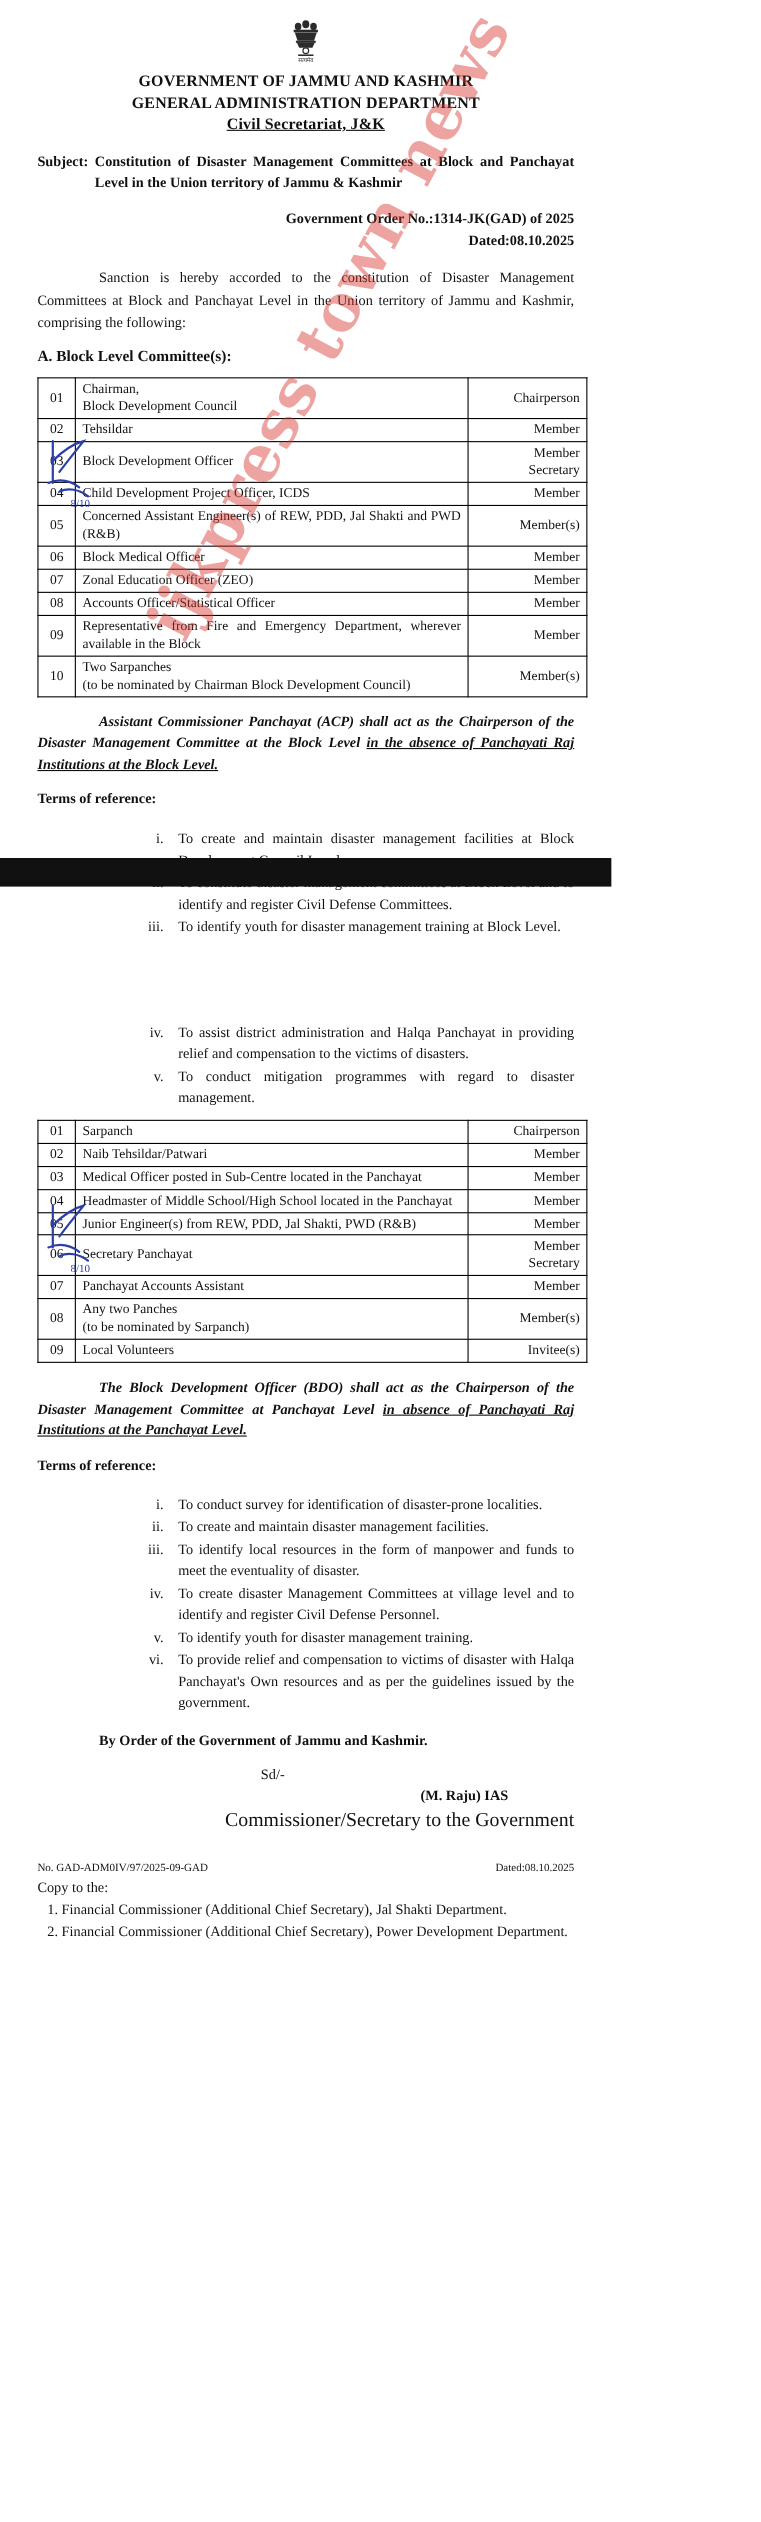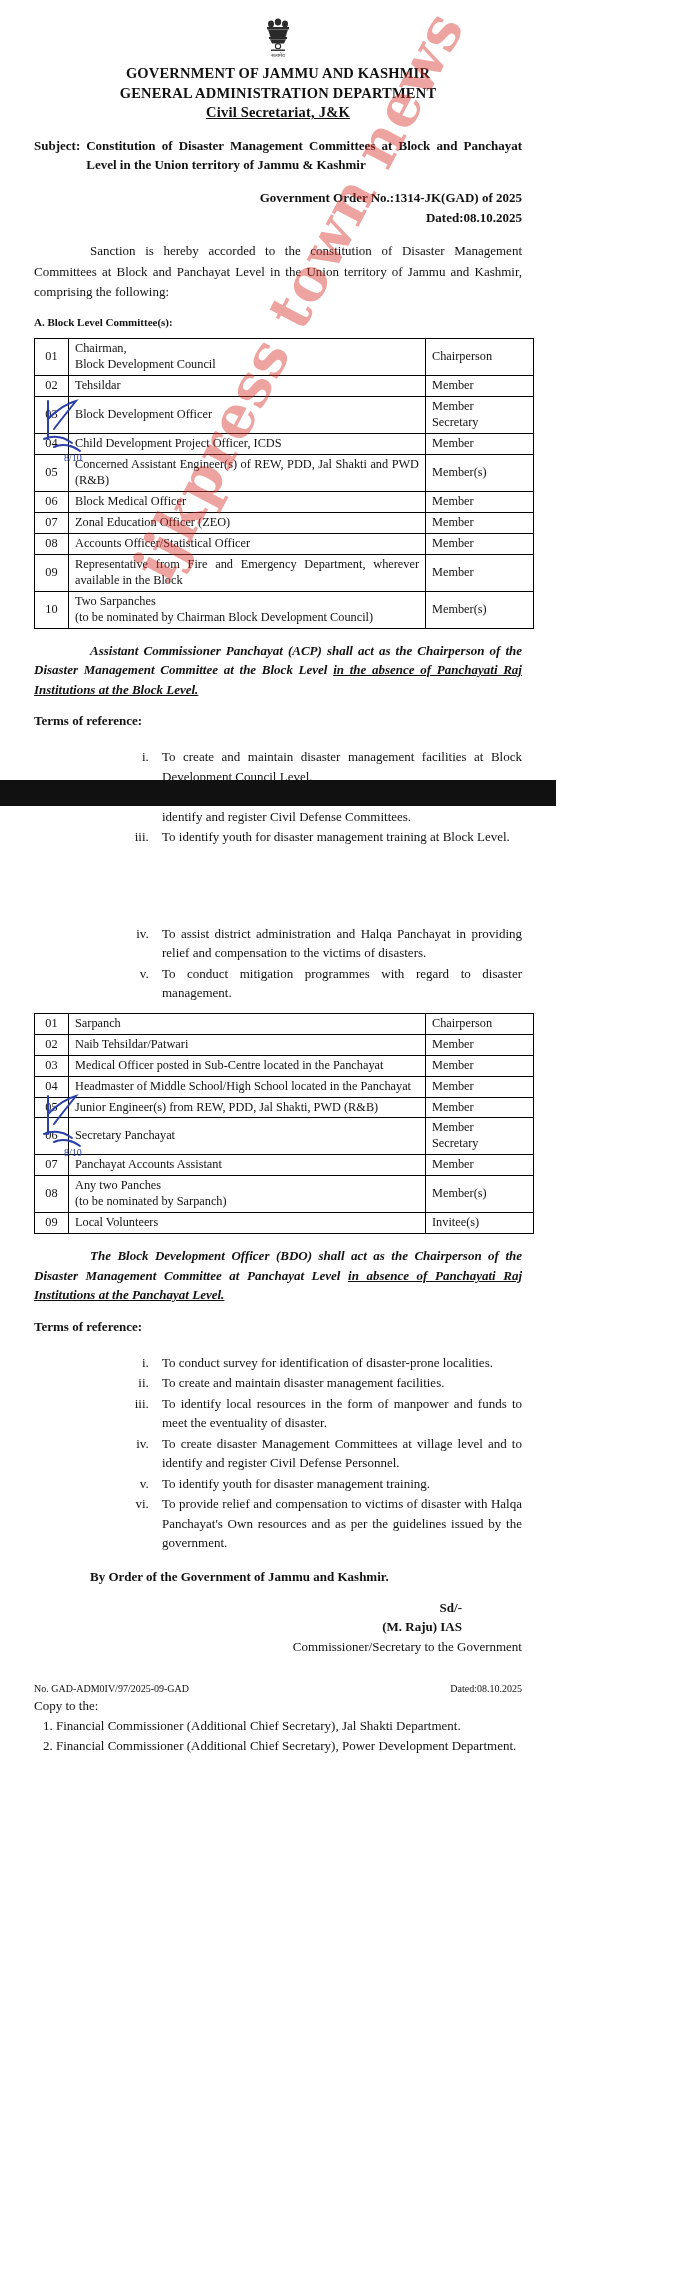--- a/index.html
+++ b/index.html
@@ -52,41 +52,41 @@
 
   
   .para {
     font-size: 13px;
     line-height: 1.55;
     text-align: justify;
     margin-top: 14px;
     text-indent: 56px;
   }
   .sec-head {
-    font-size: 11px;
+    font-size: 14px;
     font-weight: bold;
     margin-top: 14px;
   }
 
   
   table.cmte {
     border-collapse: collapse;
     width: 500px;
     margin: 10px auto 0 auto;
     font-size: 12.3px;
   }
   table.cmte td {
     border: 1px solid #000;
     padding: 2px 6px;
     vertical-align: middle;
     line-height: 1.3;
   }
   td.sn { width: 34px; text-align:center; }
   td.role { text-align: justify; }
-  td.desig { width: 108px; text-align:left; }
+  td.desig { width: 108px; text-align:right; }
 
   
   .note {
     font-style: italic;
     font-weight: bold;
     font-size: 13px;
     line-height: 1.5;
     margin-top: 12px;
     text-align: justify;
     text-indent: 56px;
@@ -125,25 +125,25 @@
     margin-top: 16px;
     text-indent: 56px;
   }
   .sign-block {
     margin-top: 14px;
     text-align: right;
     font-size: 13px;
     line-height: 1.45;
     padding-right: 60px;
   }
-  .sign-block .sd { font-weight:bold; }
+  .sign-block .sd { font-weight:normal;text-align:center; }
   .sign-block .nm { font-weight:bold; }
   .commissioner-line {
     text-align:right;
-    font-size: 13px;
+    font-size: 18px;
     margin-top: 2px;
   }
 
   .footer-row {
     display:flex;
     justify-content: space-between;
     font-size: 10px;
     margin-top: 28px;
   }
   .copy-to { font-size: 13px; margin-top: 4px; }

